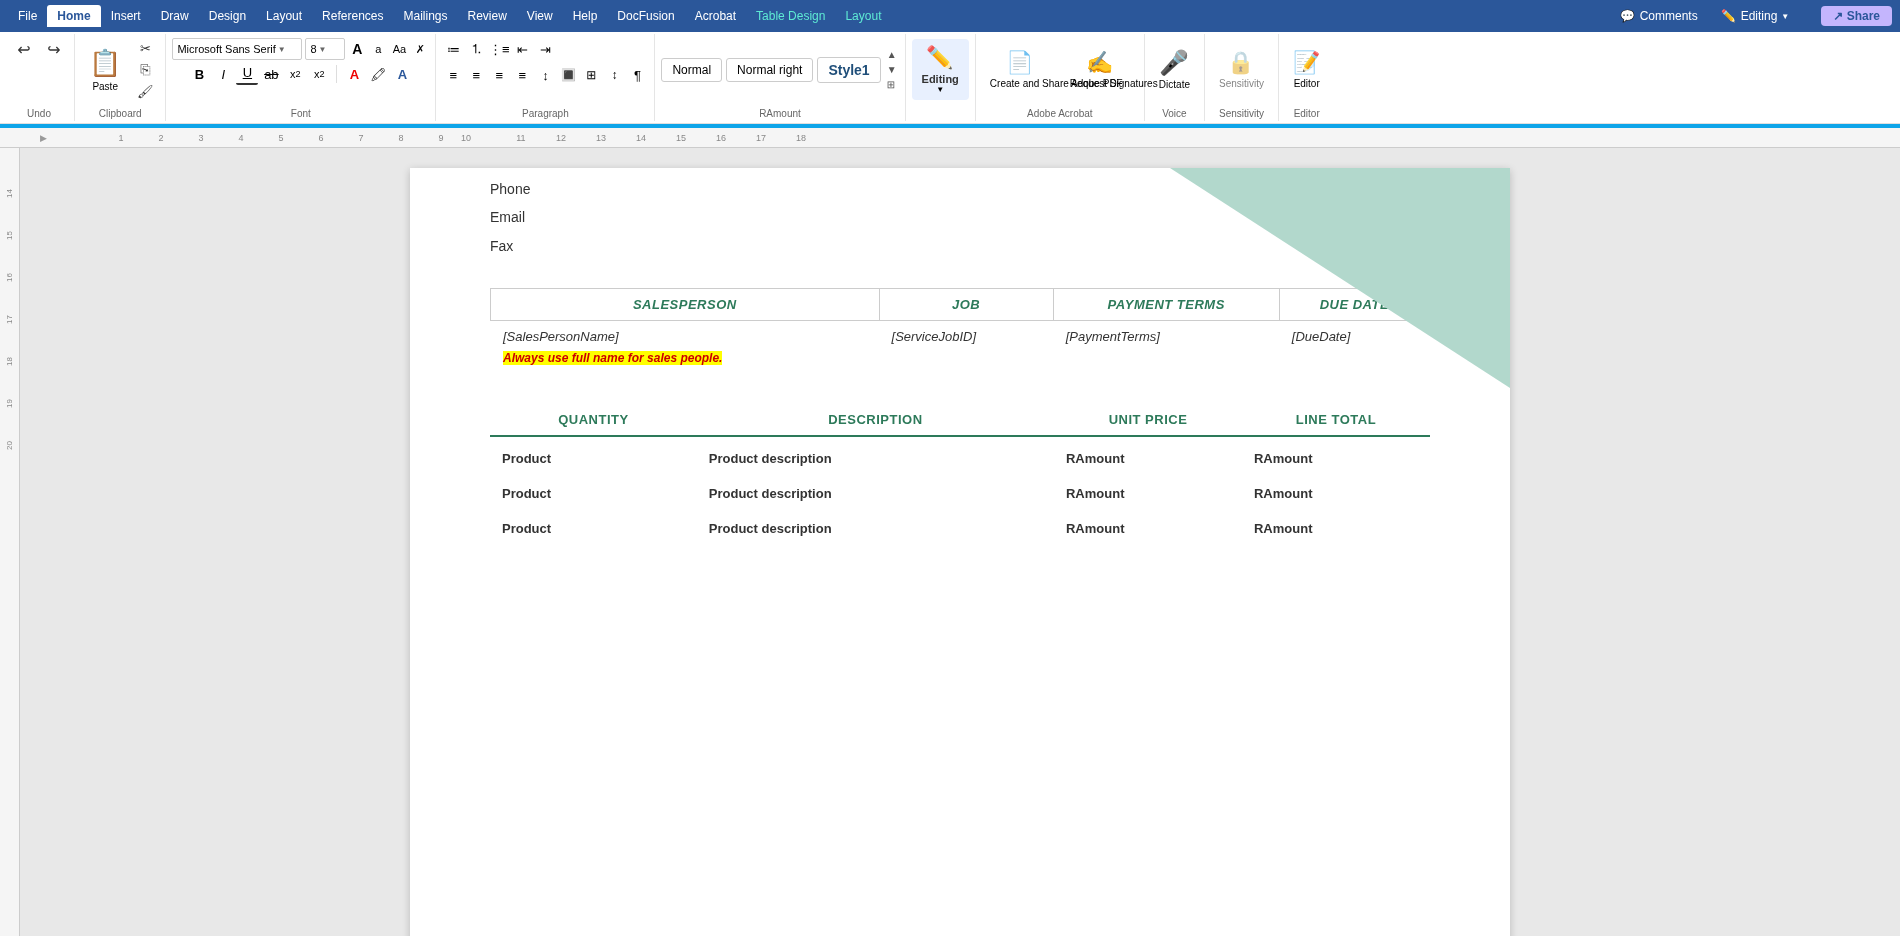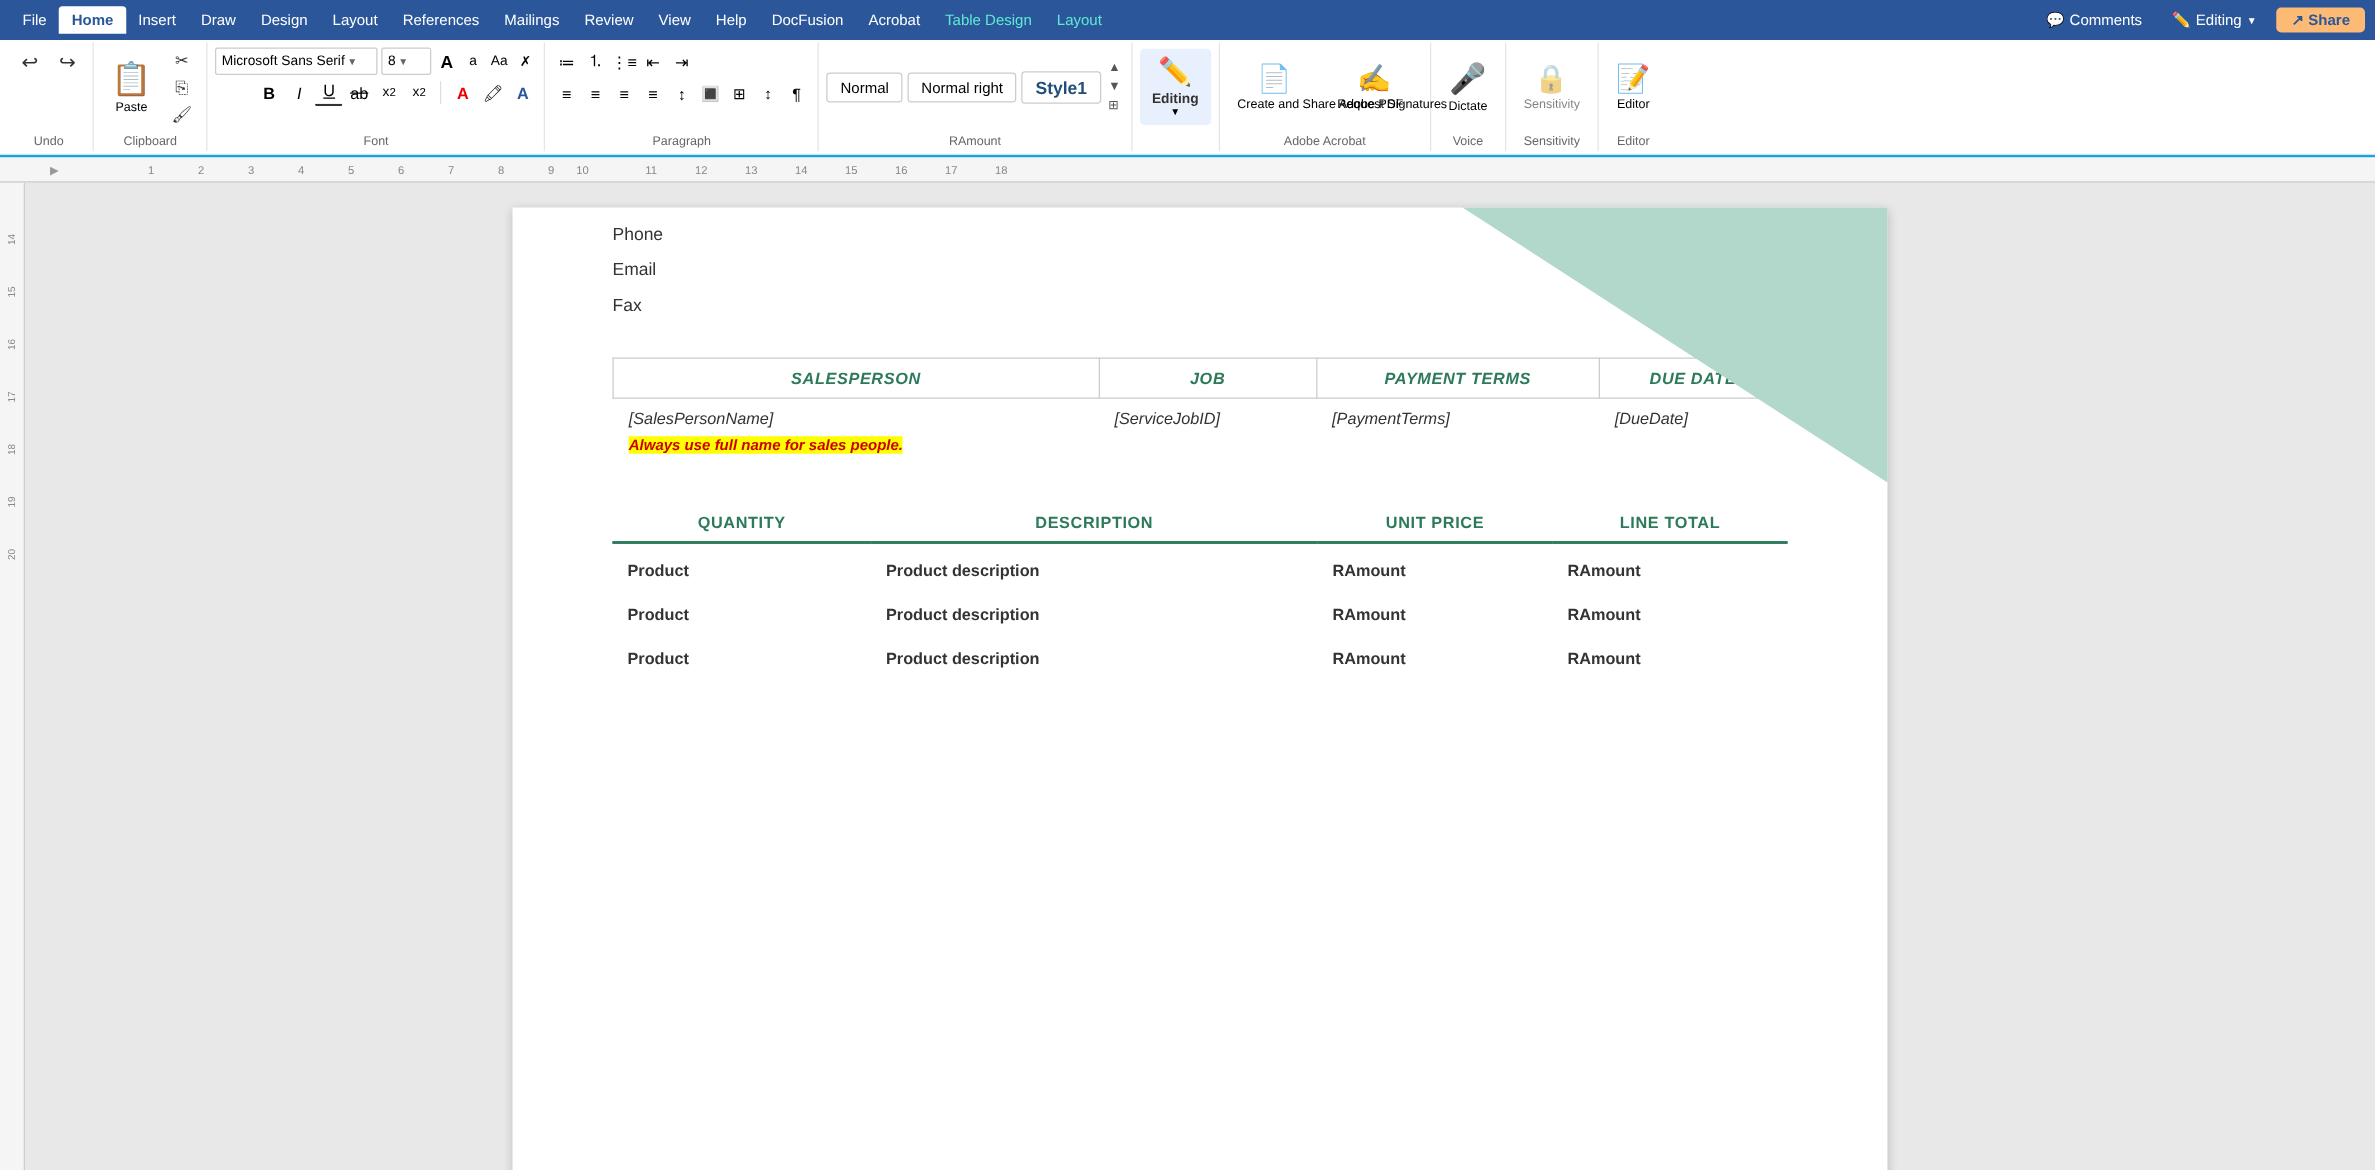--- a/index.html
+++ b/index.html
@@ -1,21 +1,21 @@
 <!DOCTYPE html>
 <html><head>
   <meta charset="utf-8">
   <style>
     * { box-sizing: border-box; margin: 0; padding: 0; }
     body { font-family: 'Segoe UI', Arial, sans-serif; background: #f0f0f0; overflow: hidden; width: 1900px; height: 936px; }
 
     
     .ribbon {
       background: #ffffff;
-      border-bottom: 2px solid #0ea5e9;
+      border-bottom: 4px solid #0ea5e9;
       user-select: none;
     }
 
     
     .ribbon-tabs {
       display: flex;
       align-items: center;
       background: #2b579a;
       height: 32px;
       padding: 0 8px;
@@ -35,22 +35,22 @@
     .ribbon-tab.teal { color: #5eead4; }
     .ribbon-spacer { flex: 1; }
     .ribbon-right-btns {
       display: flex; align-items: center; gap: 8px;
     }
     .ribbon-right-btn {
       color: #fff; font-size: 12px; display: flex; align-items: center; gap: 4px; cursor: pointer;
       padding: 3px 8px; border-radius: 3px;
     }
     .share-btn {
-      background: #fdba74; color: #2b579a; border-radius: 4px;
-      padding: 3px 12px; font-weight: 600; font-size: 12px; cursor: pointer;
+      background: #c4b5fd; color: #2b579a; border-radius: 4px;
+      padding: 3px 12px; font-weight: 600; font-size: 12px; cursor: pointer; margin-left: 16px;
     }
 
     
     .ribbon-content {
       background: #fff;
       display: flex;
       align-items: stretch;
       padding: 2px 4px;
       min-height: 92px;
       border-bottom: 1px solid #e0e0e0;
@@ -379,21 +379,21 @@
         <div style="display:flex; flex-direction:column; gap:2px;">
           <div class="rb-btn" style="font-size:13px;">✂</div>
           <div class="rb-btn" style="font-size:13px;">⎘</div>
           <div class="rb-btn" style="font-size:13px;">🖌</div>
         </div>
       </div>
       <div class="ribbon-group-label">Clipboard</div>
     </div>
 
     <div class="ribbon-group font-group">
-      <div class="ribbon-group-content" style="flex-direction:column; gap:3px; padding-bottom:16px; align-items:flex-end;">
+      <div class="ribbon-group-content" style="flex-direction:column; gap:3px; padding-bottom:16px; align-items:center;">
         <div class="font-row1" style="display:flex; align-items:center; gap:3px;">
           <div class="font-selector">
             <span style="font-size:11px;">Microsoft Sans Serif</span>
             <span class="dropdown-arrow">▼</span>
           </div>
           <div class="font-size-selector">
             <span>8</span>
             <span class="dropdown-arrow">▼</span>
           </div>
           <div class="small-btn" style="font-weight:bold; font-size:14px;">A</div>

